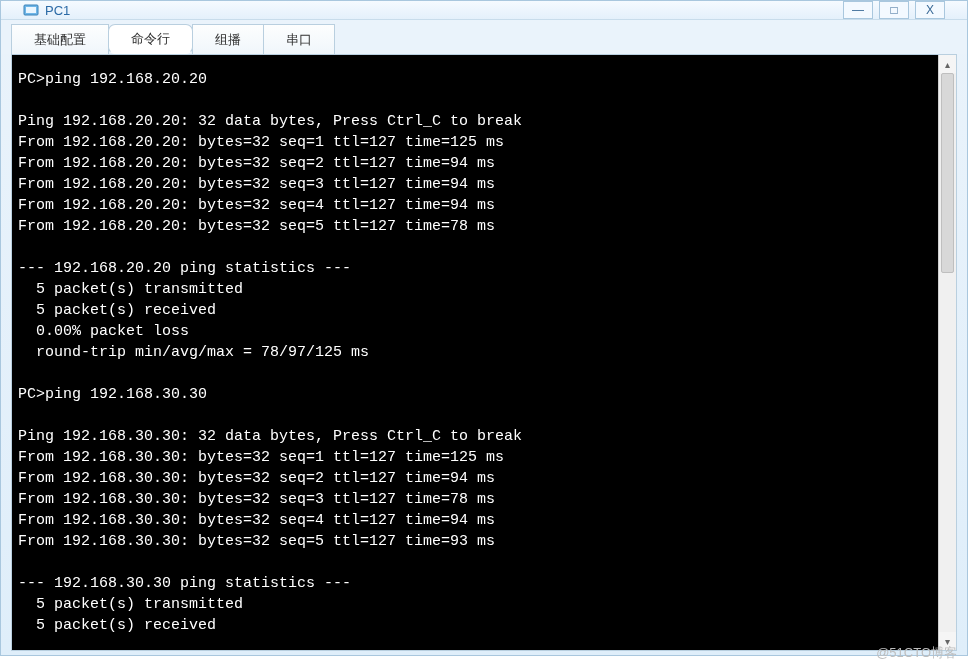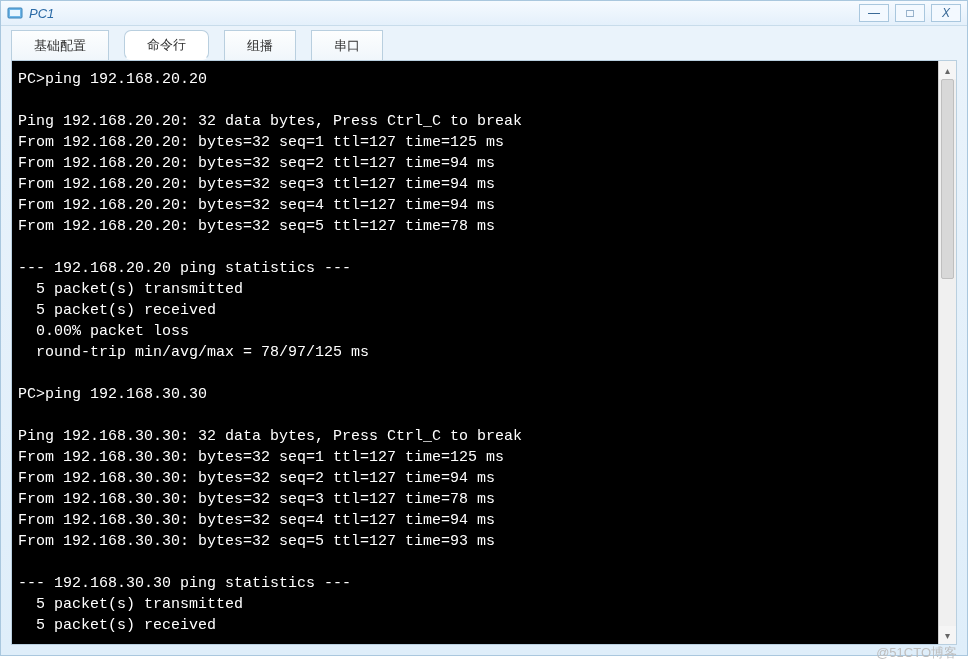--- a/index.html
+++ b/index.html
@@ -17,23 +17,22 @@
       border: 1px solid #a9c7de;
       background: linear-gradient(#eaf3fb, #dfeefa);
       display: flex;
       flex-direction: column;
     }
     .titlebar {
       height: 28px;
       background: linear-gradient(#f5faff, #e4f0fb);
       display: flex;
       align-items: center;
-      padding: 0 6px;
+      padding: 0 22px;
       border-bottom: 1px solid #c8dceb;
-      font-style: italic;
     }
     .titlebar .app-icon {
       width: 16px; height: 16px;
       margin-right: 6px;
       display: flex; align-items: center; justify-content: center;
     }
     .titlebar .title {
       color: #2b6aa6;
       font-size: 13px;
       flex: 1;
@@ -46,21 +45,21 @@
       display: flex; align-items: center; justify-content: center;
       font-size: 12px; color: #3a6a97;
       cursor: pointer;
     }
     .tabbar {
       height: 36px;
       display: flex;
       align-items: flex-end;
       padding: 4px 20px 0 10px;
       background: #eaf3fb;
-      gap: 16px;
+      gap: 0;
     }
     .tab {
       height: 30px;
       padding: 0 22px;
       border: 1px solid #b9cfdf;
       border-bottom: none;
       background: linear-gradient(#fdfefe, #f0f6fb);
       color: #2f2f2f;
       font-size: 13px;
       display: flex; align-items: center;
@@ -82,21 +81,21 @@
       position: relative;
       display: flex;
     }
     .terminal {
       flex: 1;
       background: #000;
       color: #fff;
       font-family: "Courier New", monospace;
       font-size: 15px;
       line-height: 21px;
-      padding: 8px 6px;
+      padding: 14px 6px;
       white-space: pre;
       overflow: hidden;
     }
     .scrollbar {
       width: 18px;
       background: #f0f0f0;
       border-left: 1px solid #cfcfcf;
       position: relative;
     }
     .scroll-arrow {

